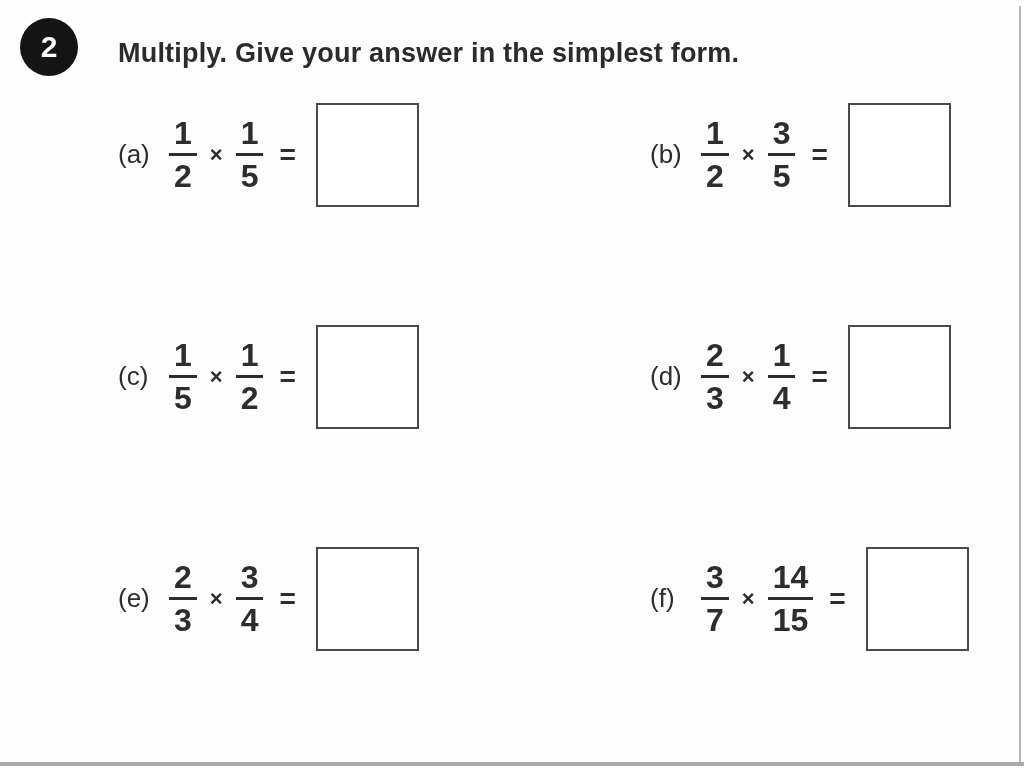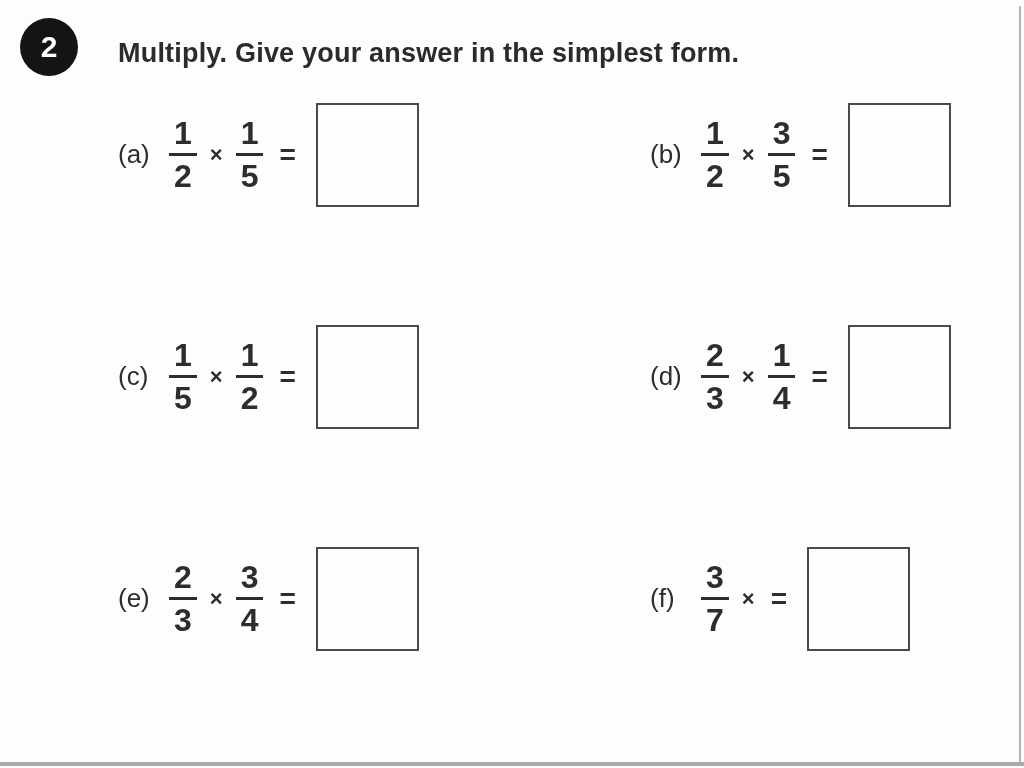--- a/index.html
+++ b/index.html
@@ -154,20 +154,24 @@
     <span class="answer-box"></span>
   </div>
 
   <div class="problem">
     <span class="plabel">(f)</span>
     <span class="frac">
       <span class="num">3</span>
       <span class="den">7</span>
     </span>
     <span class="op">×</span>
+    <span class="frac">
+      <span class="num">14</span>
+      <span class="den">15</span>
+    </span>
     <span class="eq">=</span>
     <span class="answer-box"></span>
   </div>
 
 </div>
 
 <div class="page-edge-right"></div>
 <div class="page-edge-bottom"></div>
 
 </body></html>

